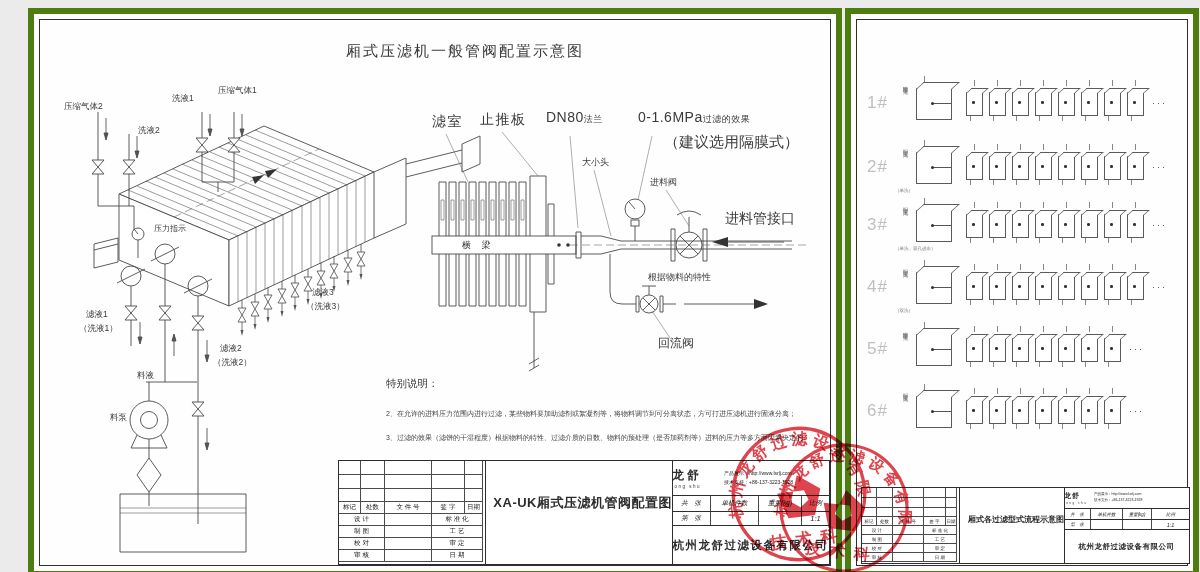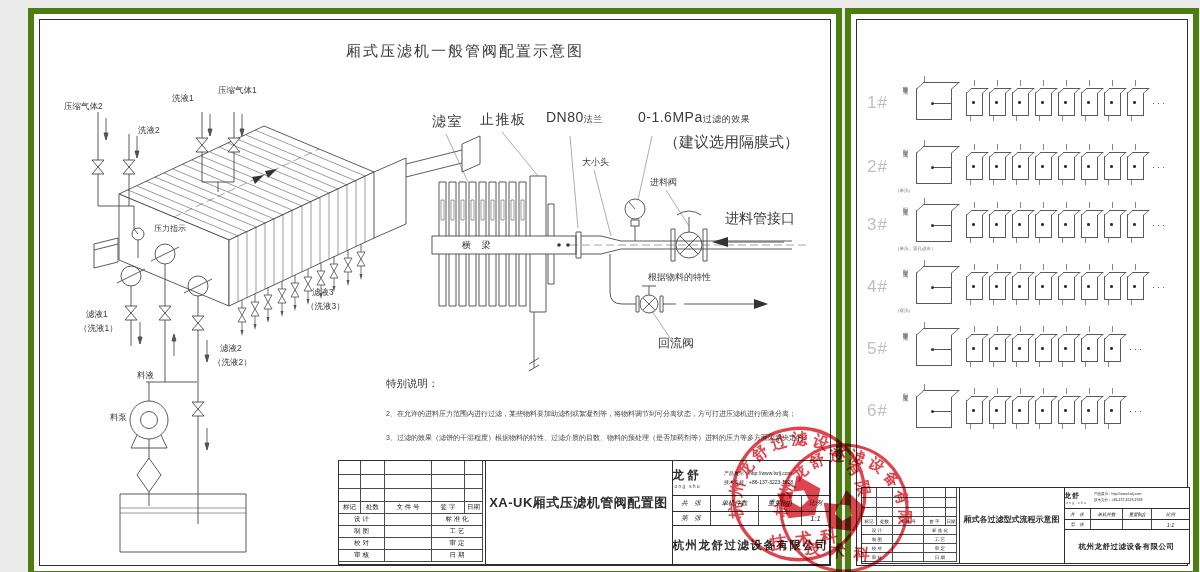--- a/index.html
+++ b/index.html
@@ -25,21 +25,21 @@
   
   .tb{position:absolute;background:#fff;border:1.2px solid #2e2e2e;}
   .tb-l{left:304px;top:446px;width:490px;height:103px;}
   .tb-grid{position:absolute;left:0;top:0;bottom:0;width:146px;border-right:1px solid #2e2e2e;
            display:grid;grid-template-columns:22px 24px 47px 33px 18px;
            grid-template-rows:14px 14px 13px 12px 12px 12px 12px 12px;}
   .td{border-right:0.8px solid #4a4a4a;border-bottom:0.8px solid #4a4a4a;display:flex;
       align-items:center;justify-content:center;font-size:6.5px;font-style:normal;color:#222;overflow:hidden;}
   .s2{grid-column:span 2;}
   .tb-title{position:absolute;left:146px;width:187px;top:0;bottom:0;border-right:1px solid #2e2e2e;
-            display:flex;align-items:center;justify-content:center;}
+            display:flex;align-items:center;justify-content:flex-end;}
   .tb-title span{font-size:13px;font-weight:bold;letter-spacing:0.5px;padding-bottom:20px;}
   .tb-right{position:absolute;left:333px;right:0;top:0;bottom:0;display:flex;flex-direction:column;}
   .tb-logo-row{height:34px;border-bottom:0.8px solid #2e2e2e;display:flex;align-items:center;}
   .logo{width:52px;text-align:left;}
   .logo-cn{display:block;font-size:12px;font-weight:bold;letter-spacing:3px;}
   .logo-en{display:block;font-size:4.5px;letter-spacing:1.5px;color:#333;}
   .contacts{font-size:5px;color:#222;line-height:1.9;}
   .tb-info{height:15px;display:flex;border-bottom:0.8px solid #2e2e2e;text-align:right;}
   .ic{border-right:0.8px solid #4a4a4a;display:flex;align-items:center;justify-content:center;
       font-size:6.5px;color:#222;}

